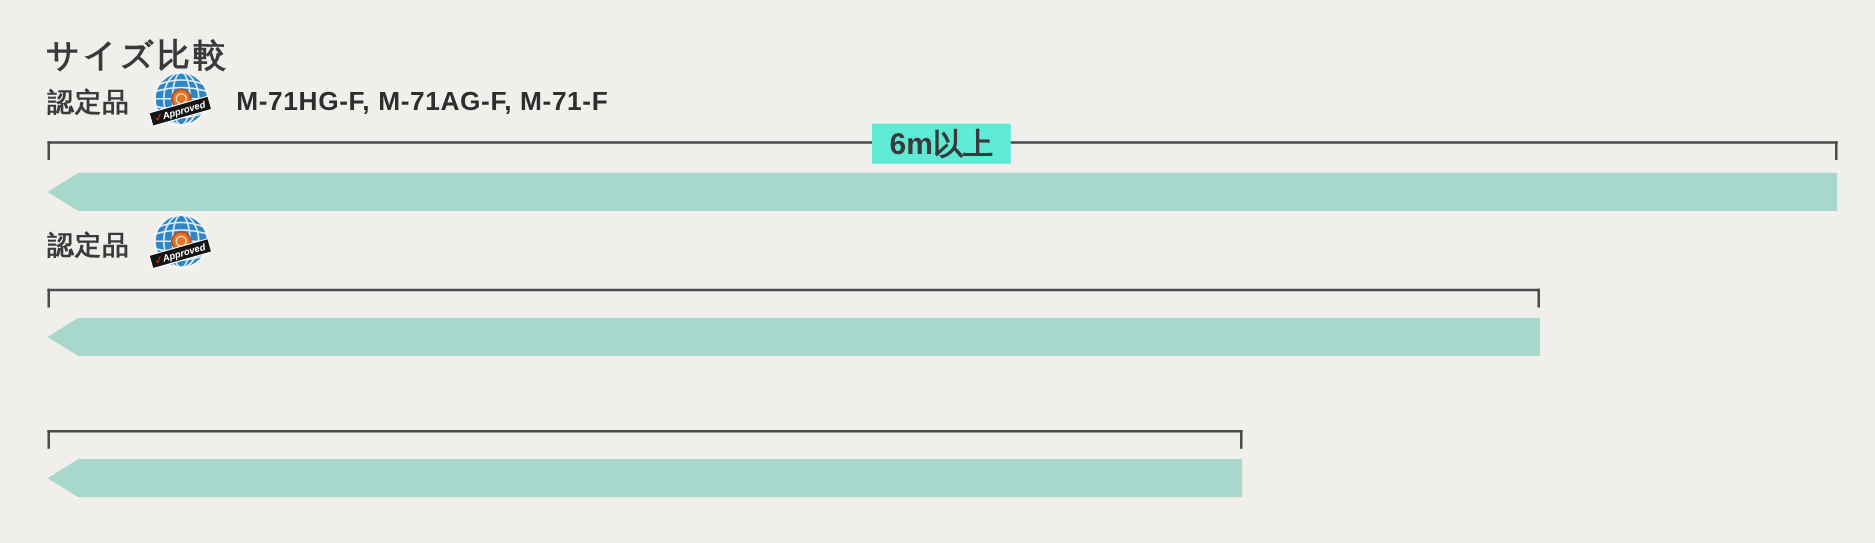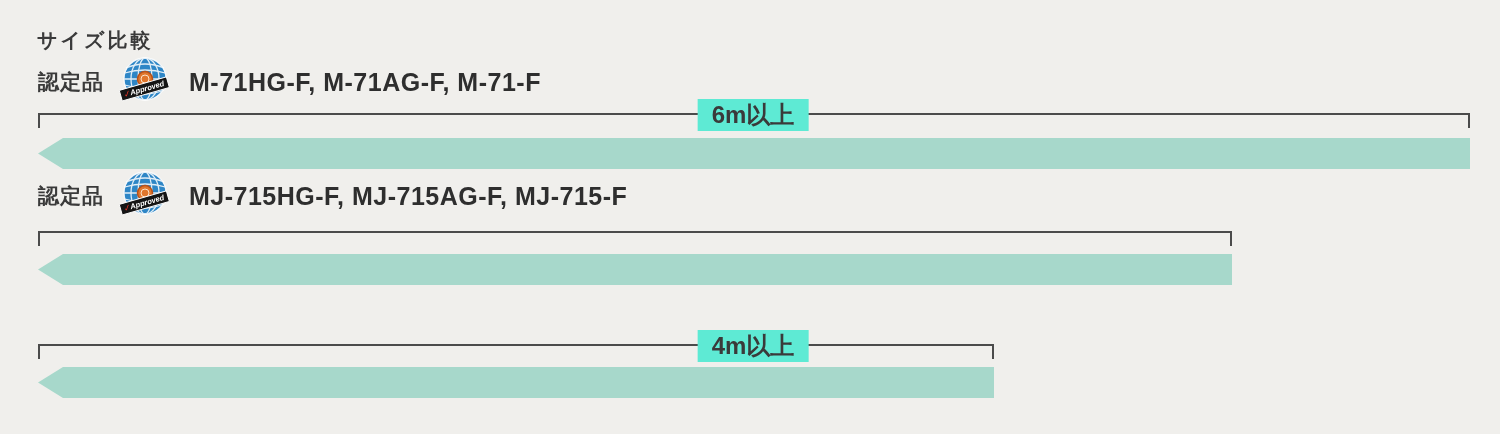--- a/index.html
+++ b/index.html
@@ -3,30 +3,30 @@
 <meta charset="utf-8">
 <style>
   html,body{margin:0;padding:0;}
   body{font-family:"Liberation Sans","DejaVu Sans",sans-serif;}
   .canvas{
     position:relative;width:1500px;height:434px;
     background:#f0efec;overflow:hidden;
   }
   .title{
     position:absolute;left:37px;top:27px;margin:0;
-    font-size:20px;font-weight:700;color:#3a3a3a;letter-spacing:3px;
+    font-size:26px;font-weight:700;color:#3a3a3a;letter-spacing:3px;
   }
   .label-row{
     position:absolute;left:38px;display:flex;align-items:center;gap:15px;
   }
   .r1{top:56px;height:52px;}
   .r2{top:170px;height:52px;}
   .r3{top:302px;height:34px;left:180px;}
   .cert{font-size:21px;font-weight:700;color:#3a3a3a;letter-spacing:1px;}
-  .models{font-size:25px;font-weight:600;color:#2e2e2e;margin-left:3px;letter-spacing:0.5px;}
+  .models{font-size:21px;font-weight:600;color:#2e2e2e;margin-left:3px;letter-spacing:0.5px;}
   .badge{width:52px;height:54px;display:inline-block;flex:0 0 auto;}
 
   .bracket{
     position:absolute;left:38px;height:15px;box-sizing:border-box;
     border:2px solid #4b4b4b;border-bottom:none;
   }
   .b1{top:113px;width:1432px;}
   .b2{top:231px;width:1194px;}
   .b3{top:344px;width:956px;}
 
@@ -101,22 +101,20 @@
         </g>
         <circle cx="26" cy="24" r="7.5" fill="#e0762c" stroke="#b4511c" stroke-width="1.5"></circle>
         <circle cx="26" cy="24" r="4" fill="none" stroke="#fbe2c9" stroke-width="1"></circle>
         <g transform="translate(3,45) rotate(-16)">
           <rect x="0" y="-10" width="49" height="11" fill="#151515" stroke="#ffffff" stroke-width="0.9"></rect>
           <text x="3" y="-1.5" font-size="9" font-weight="bold" font-style="italic" fill="#e03226">✓</text>
           <text x="10" y="-2" font-size="7.5" font-weight="bold" font-style="italic" fill="#ffffff">Approved</text>
         </g>
       </svg>
     </span>
-    <span class="models">MJ-715HG-F, MJ-715AG-F, MJ-715-F</span>
   </div>
   <div class="bracket b2"></div>
   <div class="bar bar2"></div>
 
   <div class="bracket b3"></div>
-  <span class="measure m3">4m以上</span>
   <div class="bar bar3"></div>
 
 </div>
 
 </body></html>

